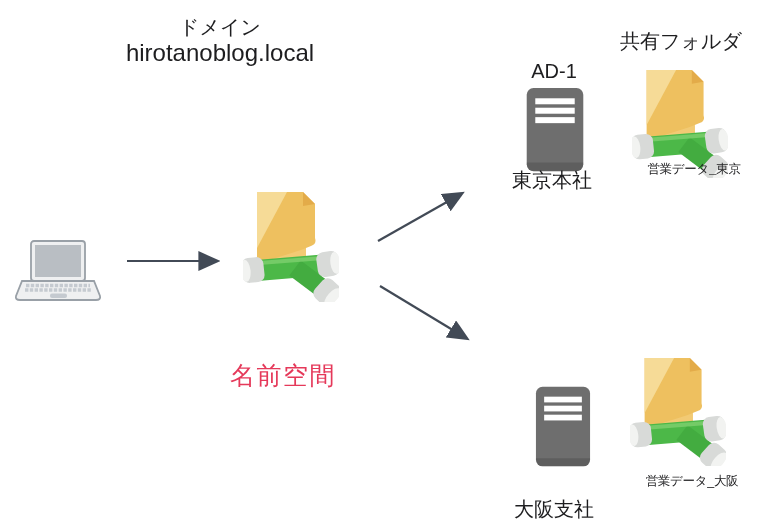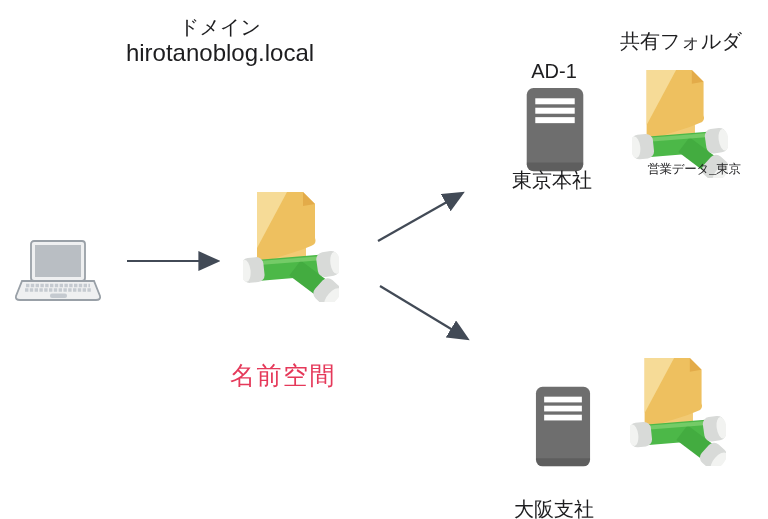--- a/index.html
+++ b/index.html
@@ -134,14 +134,15 @@
     </svg>
   <div class="txt ctr fl fl-tokyo">営業データ_東京</div>
 
   <svg class="icon ic-server-srv1">
       <use href="#sym-server"></use>
     </svg>
   <div class="txt ctr srv-site site-osaka">大阪支社</div>
   <svg class="icon ic-folder-osaka">
       <use href="#sym-dfsfolder"></use>
     </svg>
+  <div class="txt ctr fl fl-osaka">営業データ_大阪</div>
 
 </div>
 
 </body></html>

